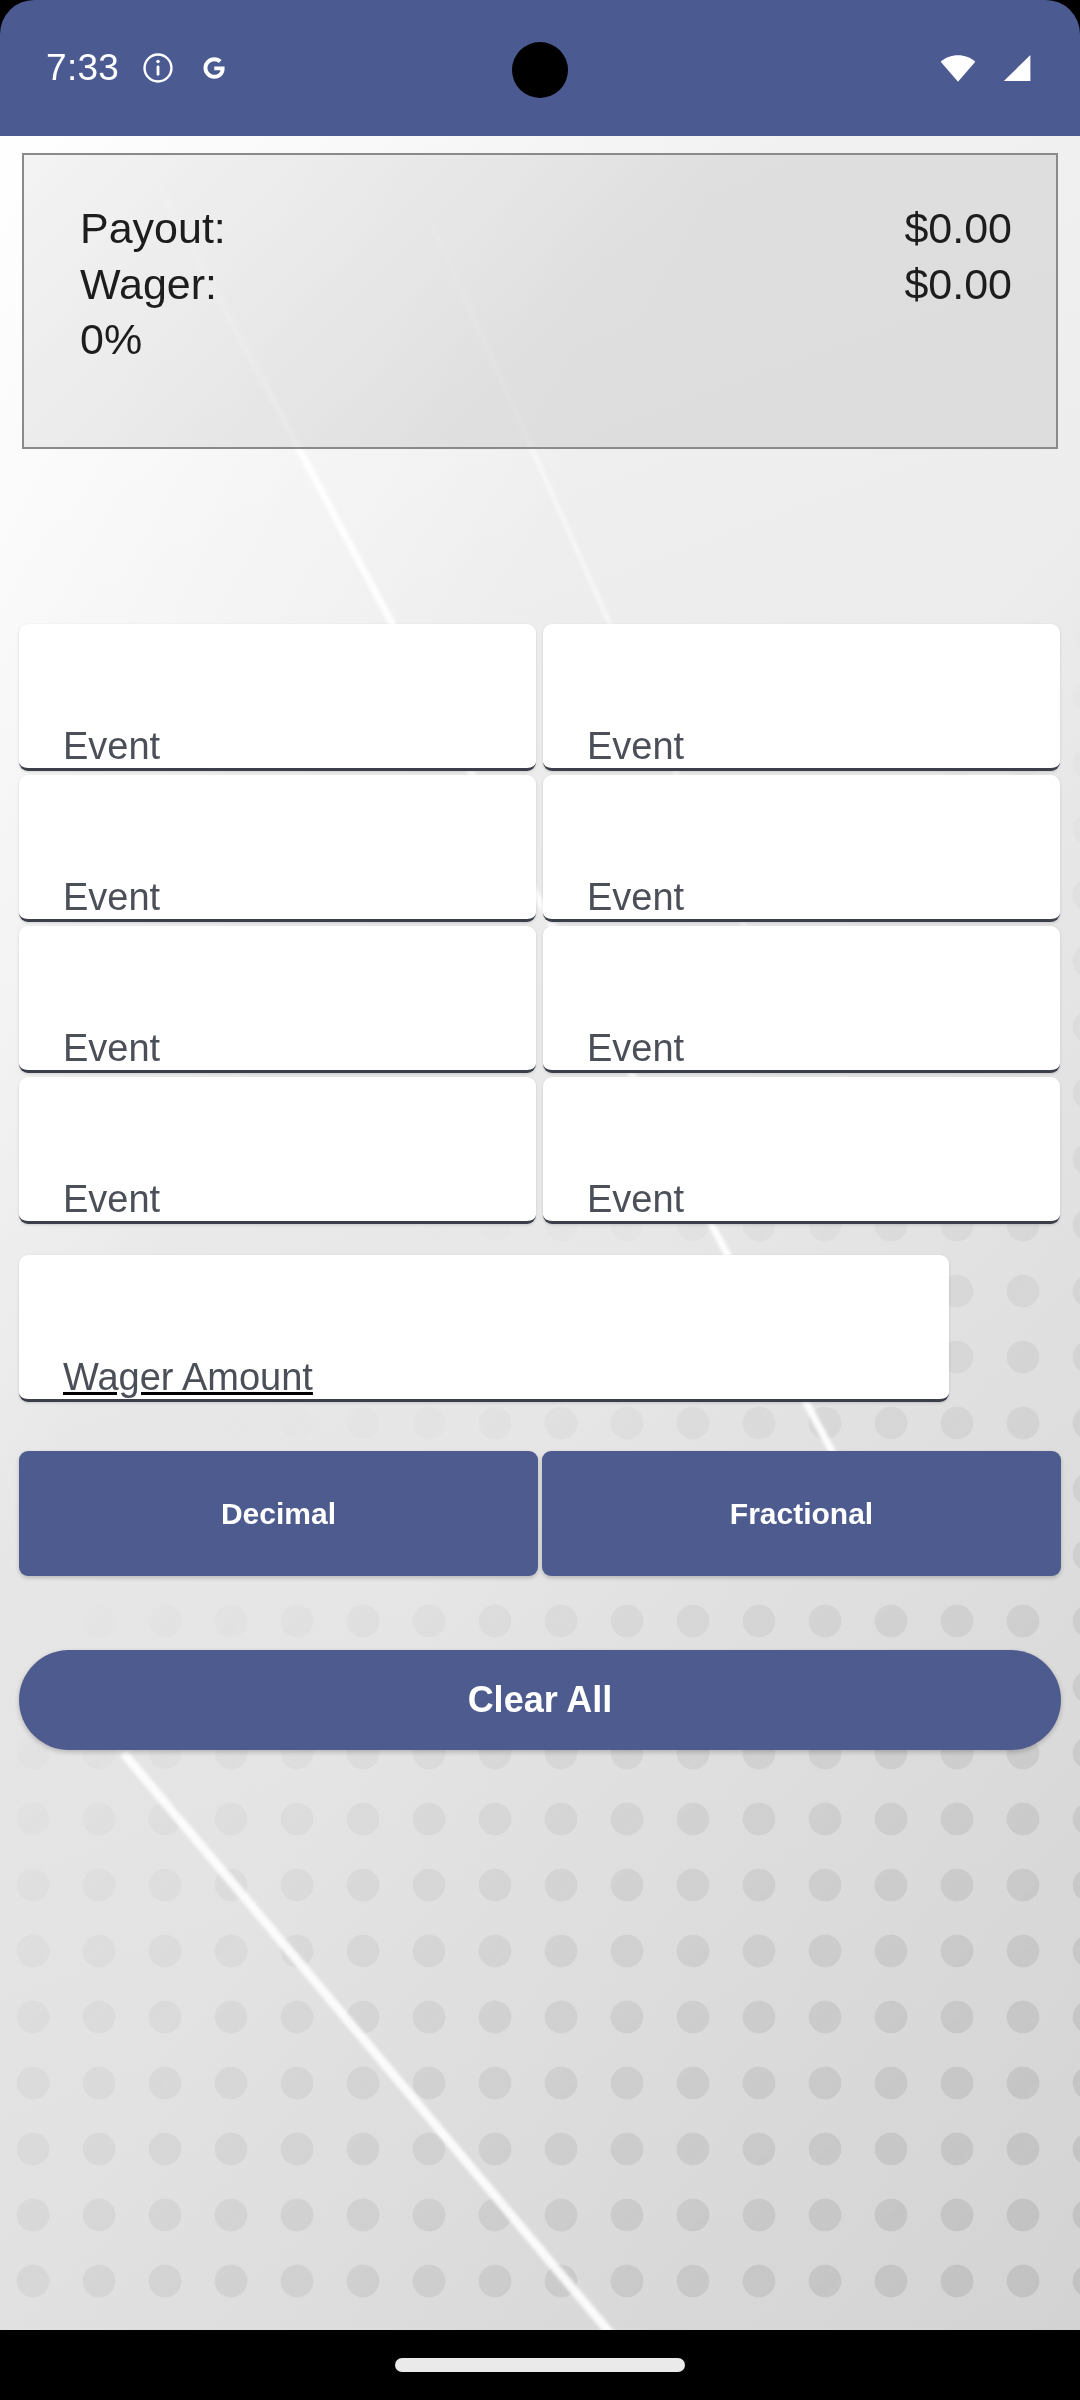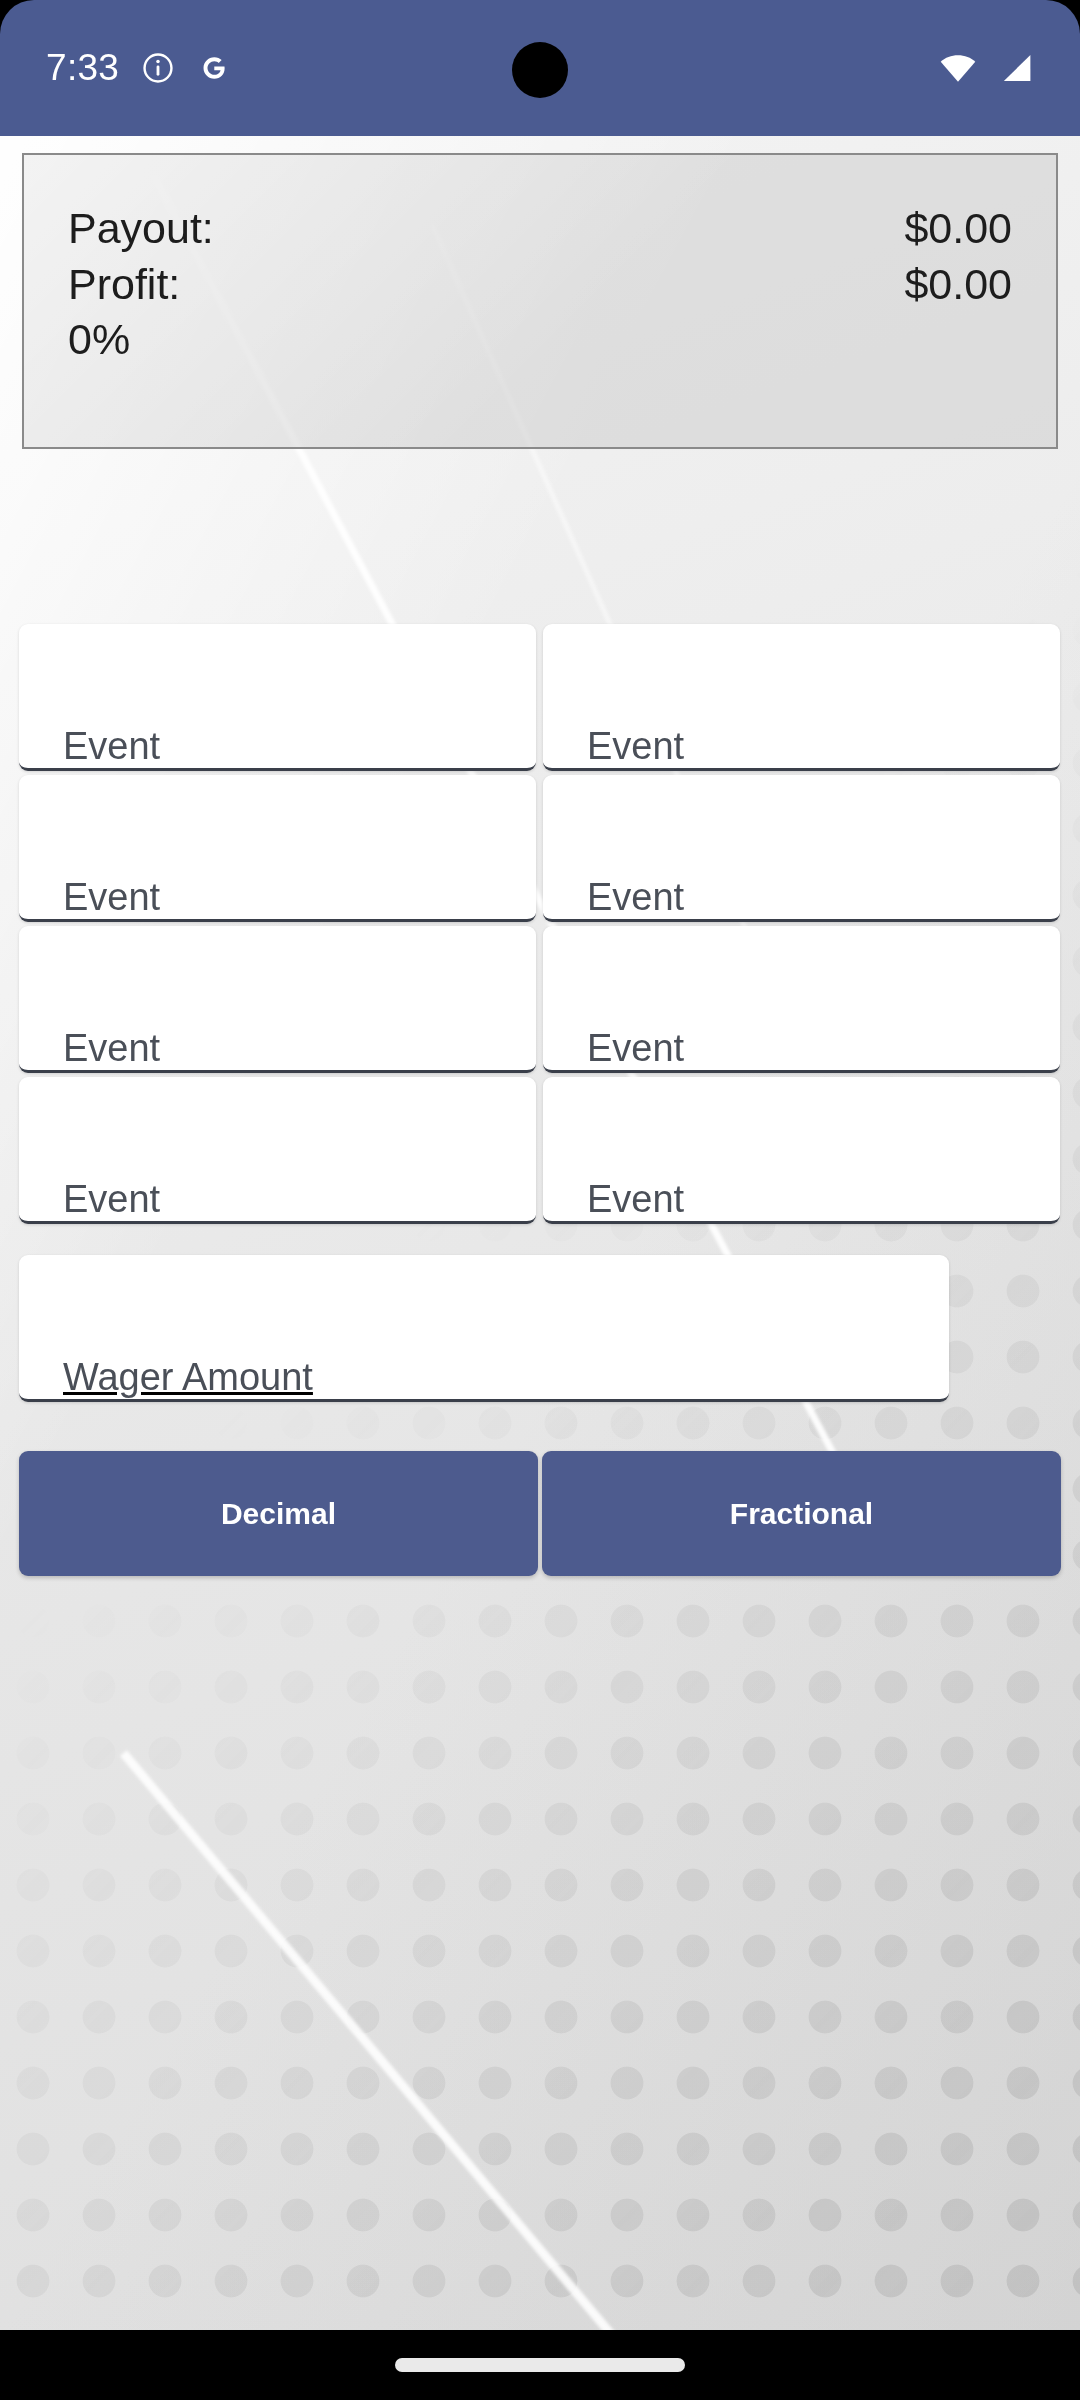--- a/index.html
+++ b/index.html
@@ -89,20 +89,21 @@
     z-index:5;
   }
   .summary-inner { position:relative; padding:48px 44px 0 44px; z-index:2; }
   .sum-row {
     display:flex; justify-content:space-between; align-items:baseline;
     margin-bottom:5px;
   }
   .sum-label, .sum-value {
     font-size:43px; color:#1d1d1d; line-height:1.18;
     font-family:"Liberation Sans", sans-serif;
+    margin-left:12px;
   }
 
   
   .events {
     position:absolute; left:19px; top:488px;
     width:1042px;
     display:flex; flex-wrap:wrap;
     column-gap:7px; row-gap:4px;
     z-index:5;
   }
@@ -219,21 +220,21 @@
       <div class="streak s3"></div>
     </div>
 
     <div class="summary">
       <div class="summary-inner">
         <div class="sum-row">
           <span class="sum-label">Payout:</span>
           <span class="sum-value">$0.00</span>
         </div>
         <div class="sum-row">
-          <span class="sum-label">Profit:</span>
+          <span class="sum-label">Wager:</span>
           <span class="sum-value">$0.00</span>
         </div>
         <div class="sum-row">
           <span class="sum-value">0%</span>
         </div>
       </div>
     </div>
 
     <div class="events">
       <div class="field field-half">
@@ -264,20 +265,21 @@
 
     <div class="field field-full wager">
       <span class="field-label">Wager Amount</span>
     </div>
 
     <div class="toggles">
       <div class="toggle off">Decimal</div>
       <div class="toggle off">Fractional</div>
     </div>
 
+    <div class="clear-all">Clear All</div>
 
   </div>
 
   <div class="navbar">
     <div class="nav-pill"></div>
   </div>
 
 </div>
 
 </body></html>

